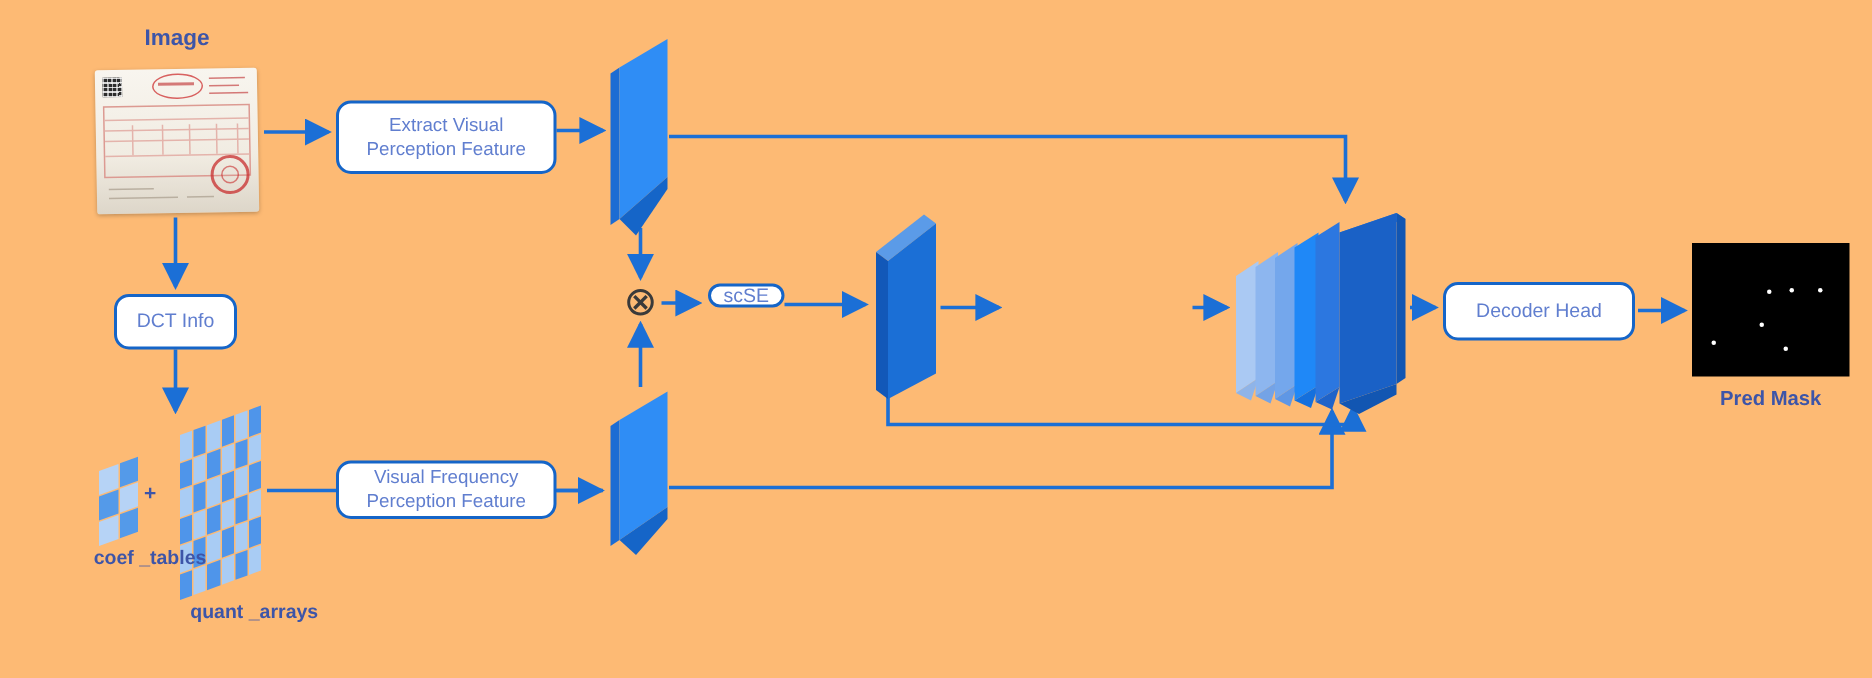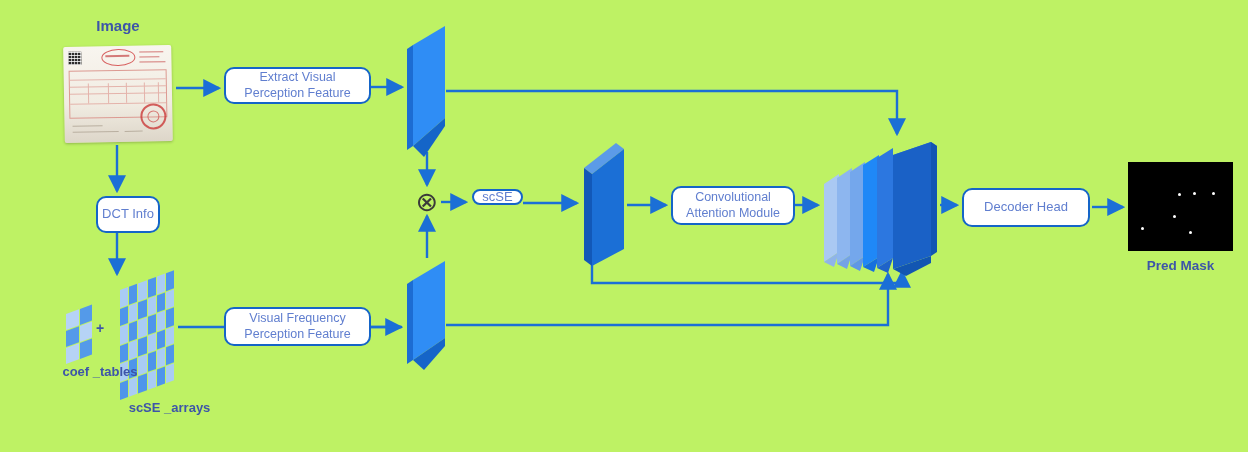--- a/index.html
+++ b/index.html
@@ -1,16 +1,16 @@
 <!DOCTYPE html>
 <html><head>
 <meta charset="utf-8">
 <style>
   html,body{margin:0;padding:0;background:#ffffff;}
-  .stage{position:relative;width:1248px;height:452px;background:#bef264;overflow:hidden;
+  .stage{position:relative;width:1248px;height:452px;background:#fdba74;overflow:hidden;
          font-family:"Liberation Sans", sans-serif;}
   .abs{position:absolute;}
   .lbl{font-weight:bold;color:#3d55a8;text-align:center;}
   .node{position:absolute;background:#ffffff;border:2.5px solid #1565c8;border-radius:10px;
         display:flex;flex-direction:column;align-items:center;justify-content:center;
         color:#607ecf;font-size:12.5px;line-height:1.25;text-align:center;box-sizing:border-box;}
   .node .ln{white-space:nowrap;}
   .otimes{position:absolute;color:#3a3a3a;font-size:27px;line-height:1;width:28px;text-align:center;
           font-family:"DejaVu Sans", sans-serif;}
   svg{position:absolute;left:0;top:0;}
@@ -125,44 +125,40 @@
       <div class="col" style="left:56px;"></div>
       <div class="col" style="left:74px;"></div>
       <div class="col" style="left:88px;"></div>
     </div>
     <div class="round-stamp"></div>
     <div class="foot" style="left:8px;bottom:16px;width:30px;"></div>
     <div class="foot" style="left:8px;bottom:10px;width:46px;"></div>
     <div class="foot" style="left:60px;bottom:10px;width:18px;"></div>
   </div>
 
-  <div class="node" style="left:224px;top:67px;width:147px;height:37px;">
+  <div class="node" style="left:224px;top:67px;width:147px;height:49px;">
     <div class="ln">Extract Visual</div>
     <div class="ln">Perception Feature</div>
   </div>
 
-  <div class="node" style="left:76px;top:196px;width:64px;height:37px;font-size:13px;margin-left:20px;">
+  <div class="node" style="left:76px;top:196px;width:82px;height:37px;font-size:13px;">
     <div class="ln">DCT Info</div>
   </div>
 
   <div class="node" style="left:224px;top:307px;width:147px;height:39px;">
     <div class="ln">Visual Frequency</div>
     <div class="ln">Perception Feature</div>
   </div>
 
   <div class="otimes" style="left:413px;top:188px;">⊗</div>
 
   <div class="node" style="left:472px;top:189px;width:51px;height:16px;border-radius:13px;font-size:13px;">
     <div class="ln">scSE</div>
   </div>
 
-  <div class="node" style="left:671px;top:186px;width:124px;height:39px;">
-    <div class="ln">Convolutional</div>
-    <div class="ln">Attention Module</div>
-  </div>
 
   <div class="node" style="left:962px;top:188px;width:128px;height:39px;font-size:13px;">
     <div class="ln">Decoder Head</div>
   </div>
 
   <div class="dctgrid" style="left: 66px; top: 314px; width: 26px; height: 50px; grid-template-columns: repeat(2, 1fr); grid-template-rows: repeat(3, 1fr);">
       <div style="background: rgb(182, 211, 246);"></div>
       <div style="background: rgb(84, 154, 233);"></div>
       <div style="background: rgb(84, 154, 233);"></div>
       <div style="background: rgb(182, 211, 246);"></div>
@@ -203,21 +199,21 @@
       <div style="background: rgb(79, 149, 234);"></div>
       <div style="background: rgb(79, 149, 234);"></div>
       <div style="background: rgb(169, 204, 244);"></div>
       <div style="background: rgb(79, 149, 234);"></div>
       <div style="background: rgb(169, 204, 244);"></div>
       <div style="background: rgb(79, 149, 234);"></div>
       <div style="background: rgb(169, 204, 244);"></div>
     </div>
 
   <div class="abs lbl" style="left:40px;top:364px;width:120px;font-size:13px;">coef _tables</div>
-  <div class="abs lbl" style="left:112px;top:400px;width:115px;font-size:13px;">scSE _arrays</div>
+  <div class="abs lbl" style="left:112px;top:400px;width:115px;font-size:13px;">quant _arrays</div>
 
   <div class="mask">
       <span class="dot" style="left: 48%; top: 35%;"></span>
       <span class="dot" style="left: 62%; top: 34%;"></span>
       <span class="dot" style="left: 80%; top: 34%;"></span>
       <span class="dot" style="left: 43%; top: 60%;"></span>
       <span class="dot" style="left: 12%; top: 73%;"></span>
       <span class="dot" style="left: 58%; top: 78%;"></span>
     </div>
   <div class="abs lbl" style="left:1128px;top:258px;width:105px;font-size:13.5px;">Pred Mask</div>

